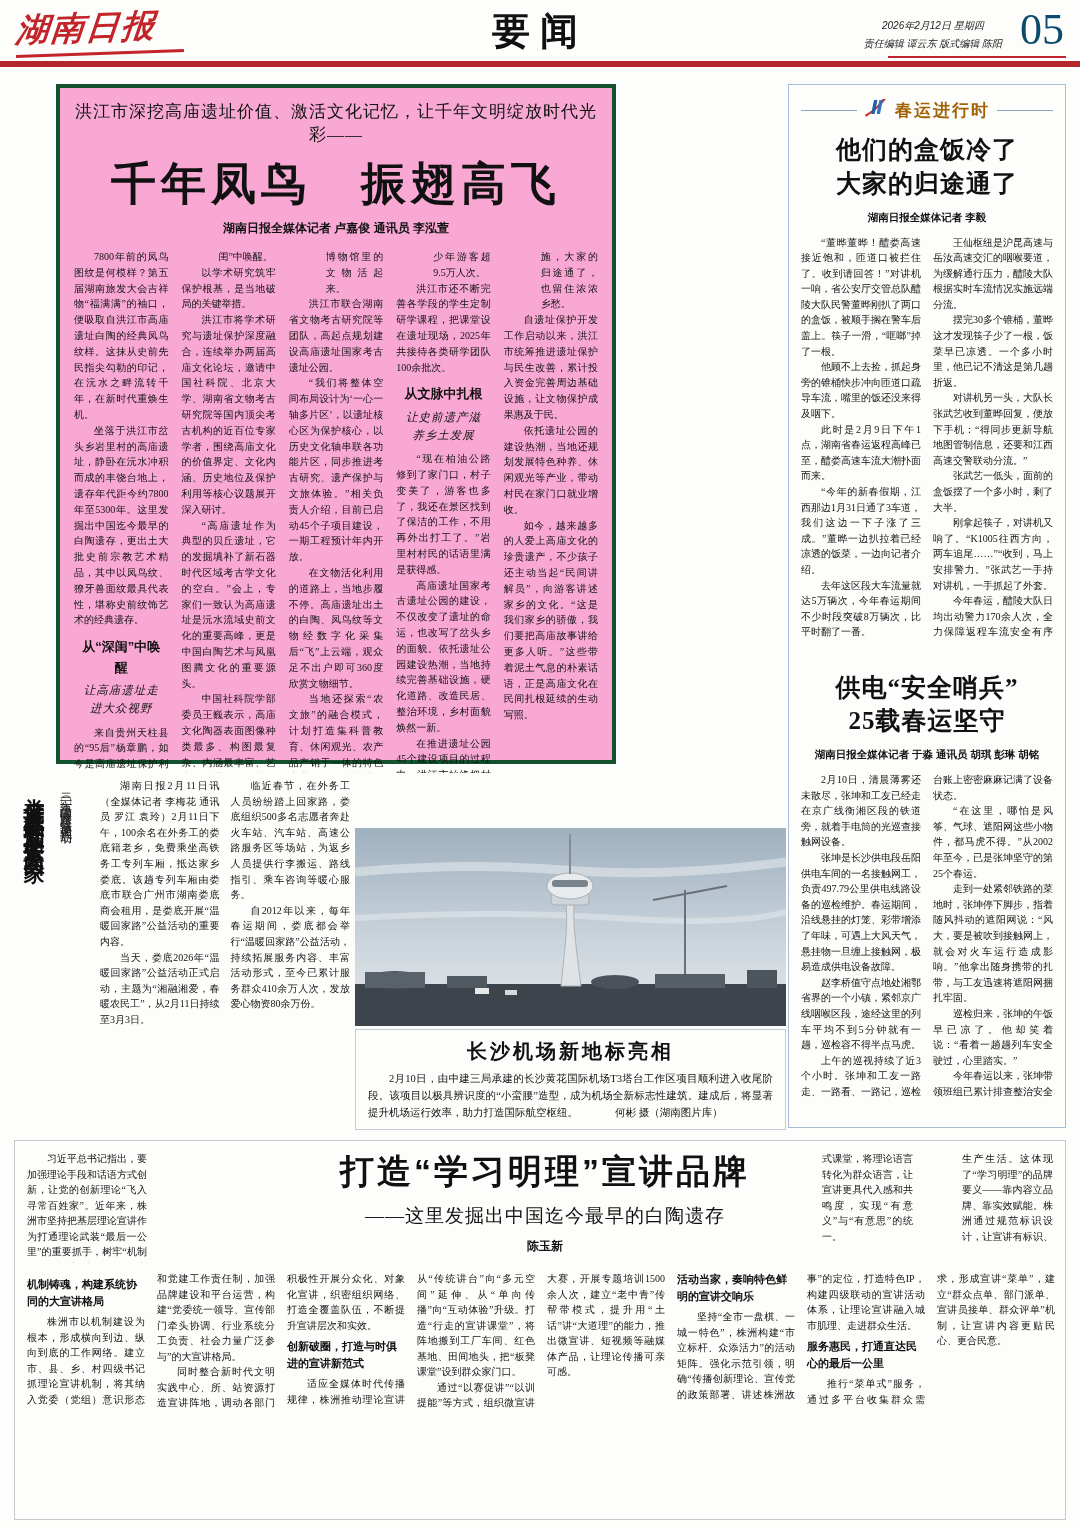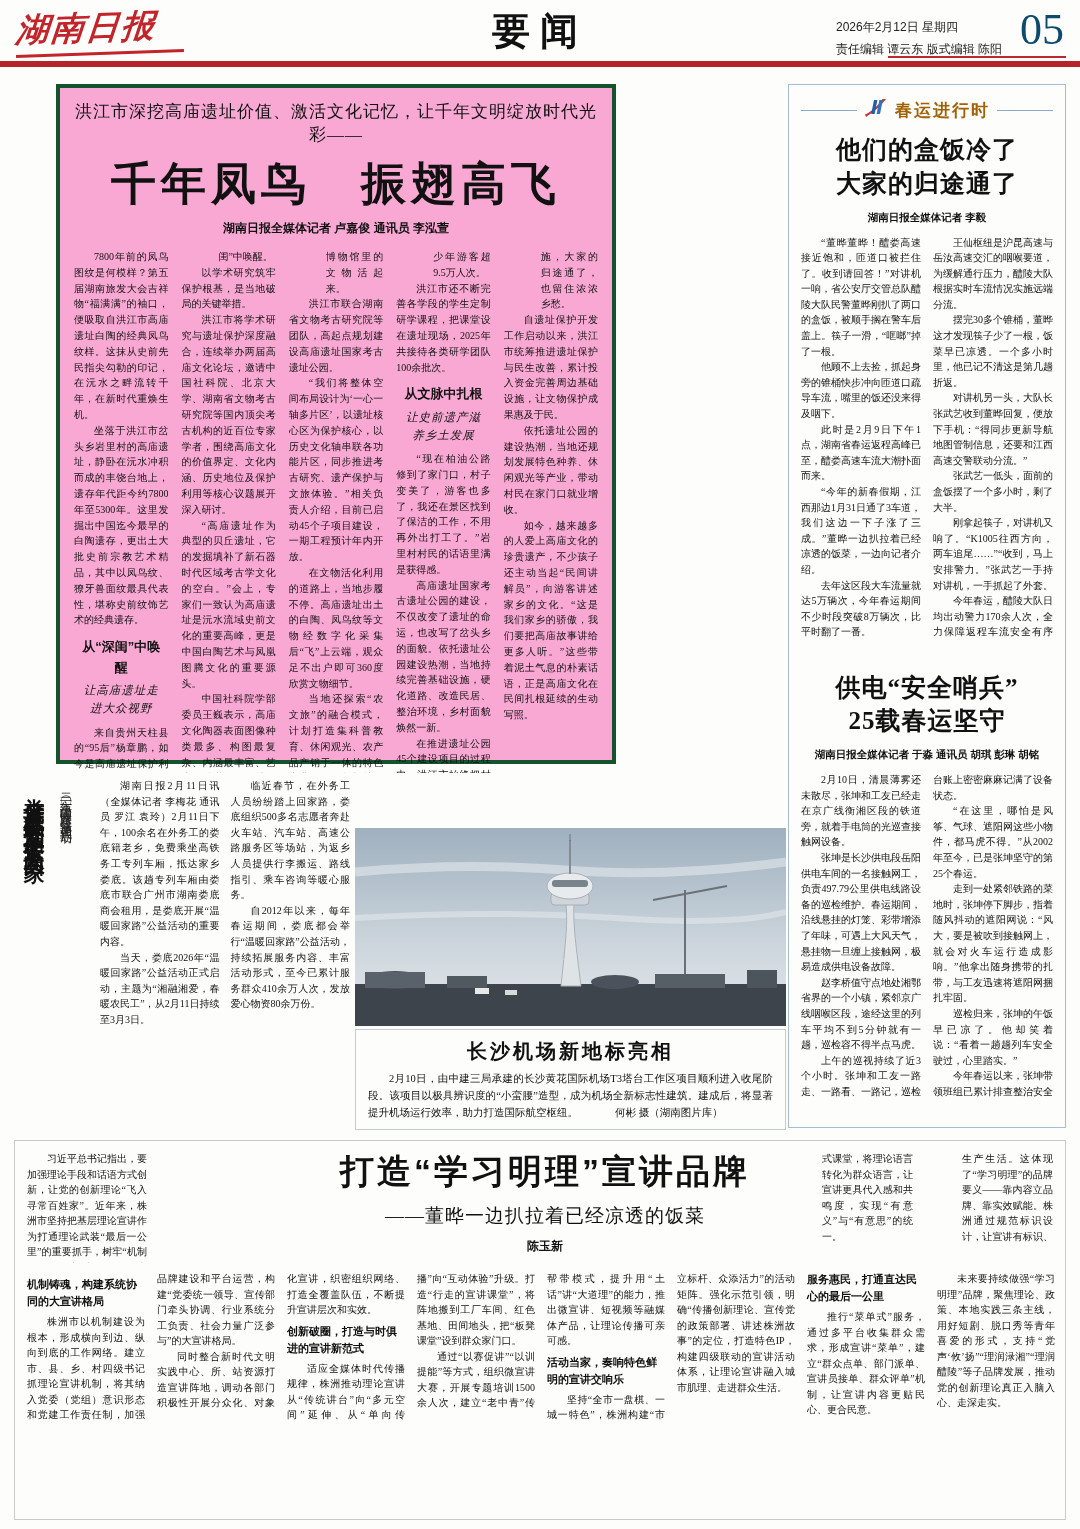--- a/index.html
+++ b/index.html
@@ -7,22 +7,22 @@
         font-family:"Liberation Serif","DejaVu Serif",serif;color:#111;overflow:hidden;}
 
   
   .masthead{position:absolute;left:0;top:0;width:1080px;height:60px;}
   .logo{position:absolute;left:16px;top:6px;width:200px;}
   .logo-text{display:inline-block;font-style:italic;font-weight:700;font-size:33px;color:#c2242a;
              transform:skewX(-7deg) rotate(-2deg);letter-spacing:2px;}
   .logo-swoosh{display:block;height:3px;width:168px;background:#c2242a;margin-top:1px;transform:rotate(-2deg);}
   .section-title{position:absolute;left:0;right:0;top:6px;margin:0;text-align:center;
                  font-size:38px;font-weight:900;letter-spacing:10px;}
-  .issue-info{position:absolute;right:78px;top:17px;text-align:left;font-size:12px;color:#222;
-              line-height:1.8;font-family:"Liberation Sans","DejaVu Sans",sans-serif;}
+  .issue-info{position:absolute;right:78px;top:17px;text-align:center;font-size:10px;color:#222;
+              line-height:1.8;font-family:"Liberation Sans","DejaVu Sans",sans-serif;font-style:italic;}
   .page-no{position:absolute;right:16px;top:4px;font-size:44px;color:#0c4a6e;font-weight:400;}
   .pn-rule{position:absolute;right:14px;top:56px;width:178px;height:2px;background:#bf2630;}
   .masthead-rule{position:absolute;left:0;top:61px;width:1080px;height:6px;background:#b5262c;}
 
   
   .main-article{position:absolute;left:56px;top:84px;width:560px;height:680px;
                 border:4px solid #14532d;box-sizing:border-box;padding:10px 14px;background:#f9a8d4;}
   .kicker{text-align:center;font-size:17px;letter-spacing:1px;margin-top:2px;}
   .headline{margin:8px 0 4px;text-align:center;font-size:45px;font-weight:900;letter-spacing:5px;
             font-family:"Liberation Sans","DejaVu Sans",sans-serif;}
@@ -250,21 +250,21 @@
       </figcaption>
     </figure>
   </section>
 
   <section class="bottom">
     <div class="b-left">
         <p class="para">习近平总书记指出，要加强理论手段和话语方式创新，让党的创新理论“飞入寻常百姓家”。近年来，株洲市坚持把基层理论宣讲作为打通理论武装“最后一公里”的重要抓手，树牢“机制铸魂、创新破圈、活动当家、服务惠民”理念，打造“学习明理”宣讲品牌，推动党的创新理论入脑入心，为高质量发展注入强大精神动力。</p>
       </div>
     <div class="b-head">
       <h2>打造“学习明理”宣讲品牌</h2>
-      <div class="b-sub">——董晔一边扒拉着已经凉透的饭菜</div>
+      <div class="b-sub">——这里发掘出中国迄今最早的白陶遗存</div>
       <div class="b-author">陈玉新</div>
     </div>
     <div class="b-right">
         <p class="para ni">式课堂，将理论语言转化为群众语言，让宣讲更具代入感和共鸣度，实现“有意义”与“有意思”的统一。</p>
         <p class="para ni">生产生活。这体现了“学习明理”的品牌要义——靠内容立品牌、靠实效赋能。株洲通过规范标识设计，让宣讲有标识、有特色，避免“为宣讲而宣讲”。</p>
       </div>
     <div class="b-flow">
         <div class="sub-h">
           <div class="l1">机制铸魂，构建系统协同的大宣讲格局</div>
         </div>
@@ -276,17 +276,16 @@
         <p class="para">适应全媒体时代传播规律，株洲推动理论宣讲从“传统讲台”向“多元空间”延伸、从“单向传播”向“互动体验”升级。打造“行走的宣讲课堂”，将阵地搬到工厂车间、红色基地、田间地头，把“板凳课堂”设到群众家门口。</p>
         <p class="para">通过“以赛促讲”“以训提能”等方式，组织微宣讲大赛，开展专题培训1500余人次，建立“老中青”传帮带模式，提升用“土话”讲“大道理”的能力，推出微宣讲、短视频等融媒体产品，让理论传播可亲可感。</p>
         <div class="sub-h">
           <div class="l1">活动当家，奏响特色鲜明的宣讲交响乐</div>
         </div>
         <p class="para">坚持“全市一盘棋、一城一特色”，株洲构建“市立标杆、众添活力”的活动矩阵。强化示范引领，明确“传播创新理论、宣传党的政策部署、讲述株洲故事”的定位，打造特色IP，构建四级联动的宣讲活动体系，让理论宣讲融入城市肌理、走进群众生活。</p>
         <div class="sub-h">
           <div class="l1">服务惠民，打通直达民心的最后一公里</div>
         </div>
         <p class="para">推行“菜单式”服务，通过多平台收集群众需求，形成宣讲“菜单”，建立“群众点单、部门派单、宣讲员接单、群众评单”机制，让宣讲内容更贴民心、更合民意。</p>
-        <p class="para">未来要持续做强“学习明理”品牌，聚焦理论、政策、本地实践三条主线，用好短剧、脱口秀等青年喜爱的形式，支持“党声‘攸’扬”“理润渌湘”“理润醴陵”等子品牌发展，推动党的创新理论真正入脑入心、走深走实。</p>
       </div>
   </section>
 
 </div>
 
 </body></html>

